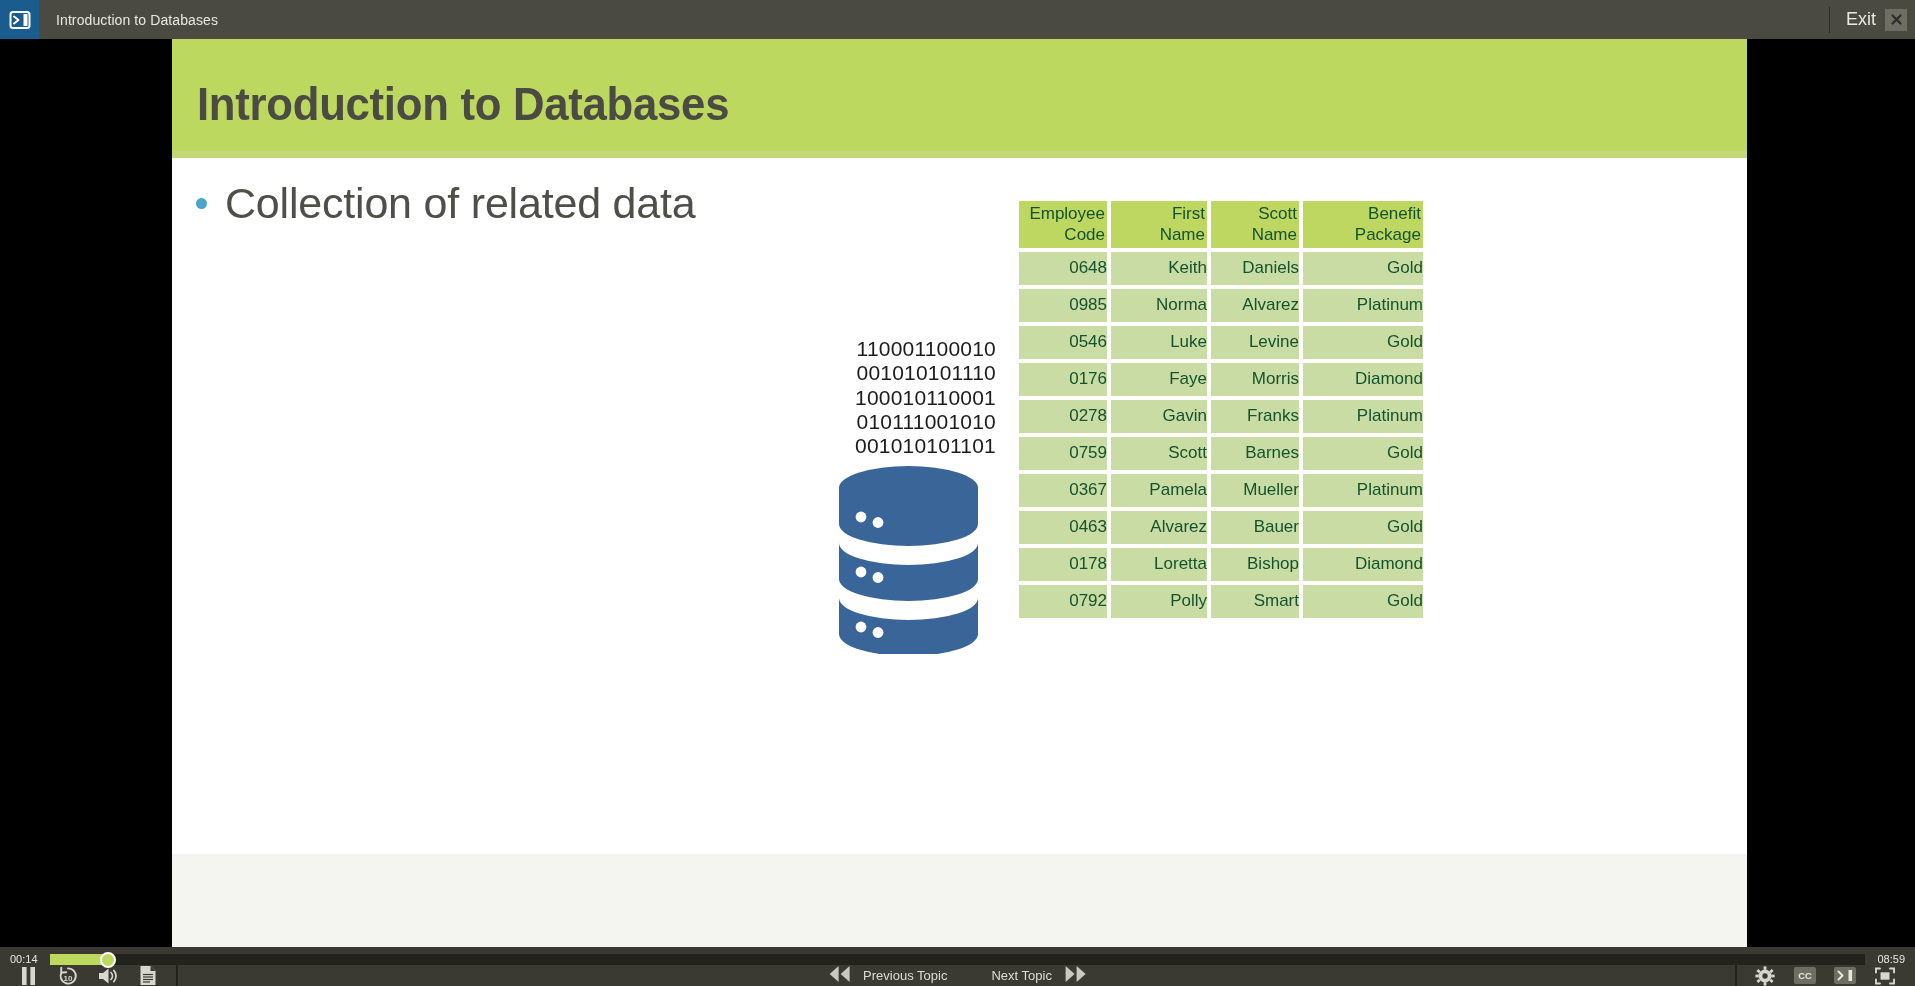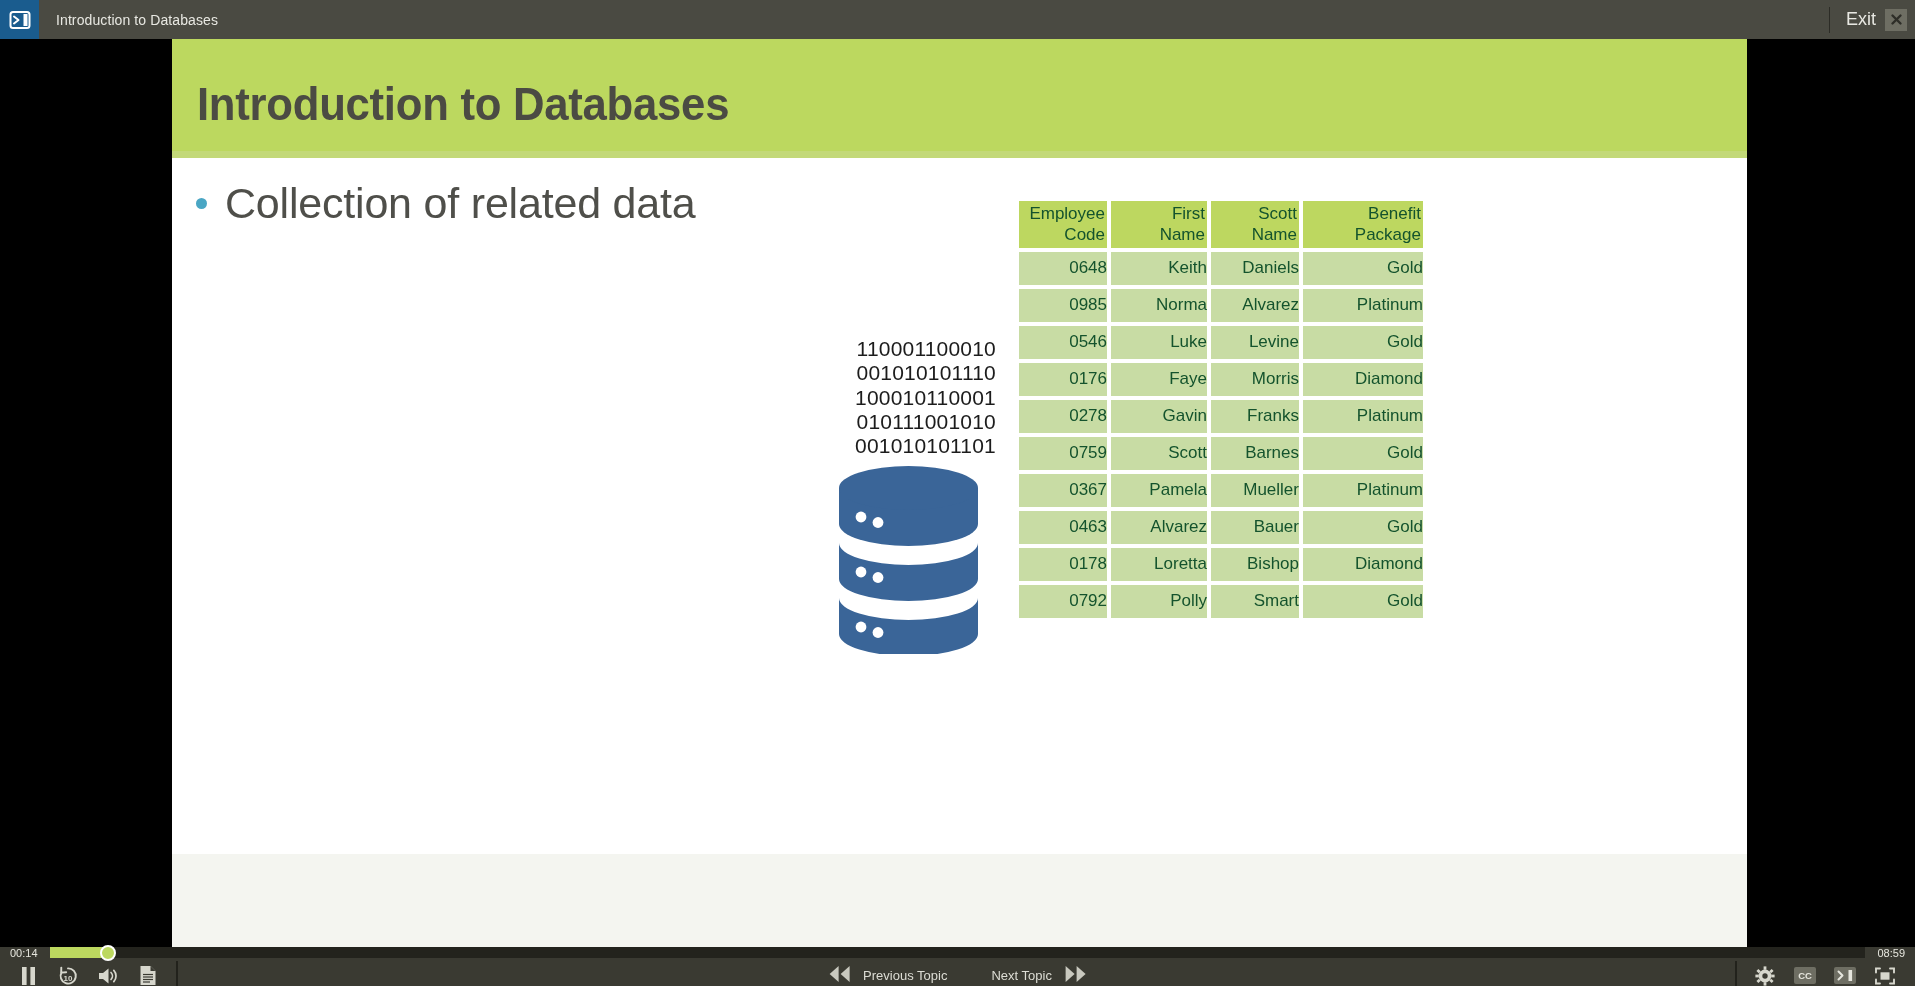--- a/index.html
+++ b/index.html
@@ -166,21 +166,21 @@
   
   .player {
     position: absolute; left: 0; top: 947px;
     width: 1915px; height: 39px;
     background: #3a3a32;
   }
   .seekbar-row {
     position: absolute; left: 0; top: 0;
     width: 1915px; height: 18px;
     background: #3a3a32;
-    display: flex; align-items: flex-start;
+    display: flex; align-items: flex-end;
   }
   .time-current {
     color: #e6e6de; font-size: 11px;
     margin-left: 10px; width: 34px;
     flex: 0 0 auto;
   }
   .seek-track {
     position: relative;
     flex: 1 1 auto;
     height: 11px;

